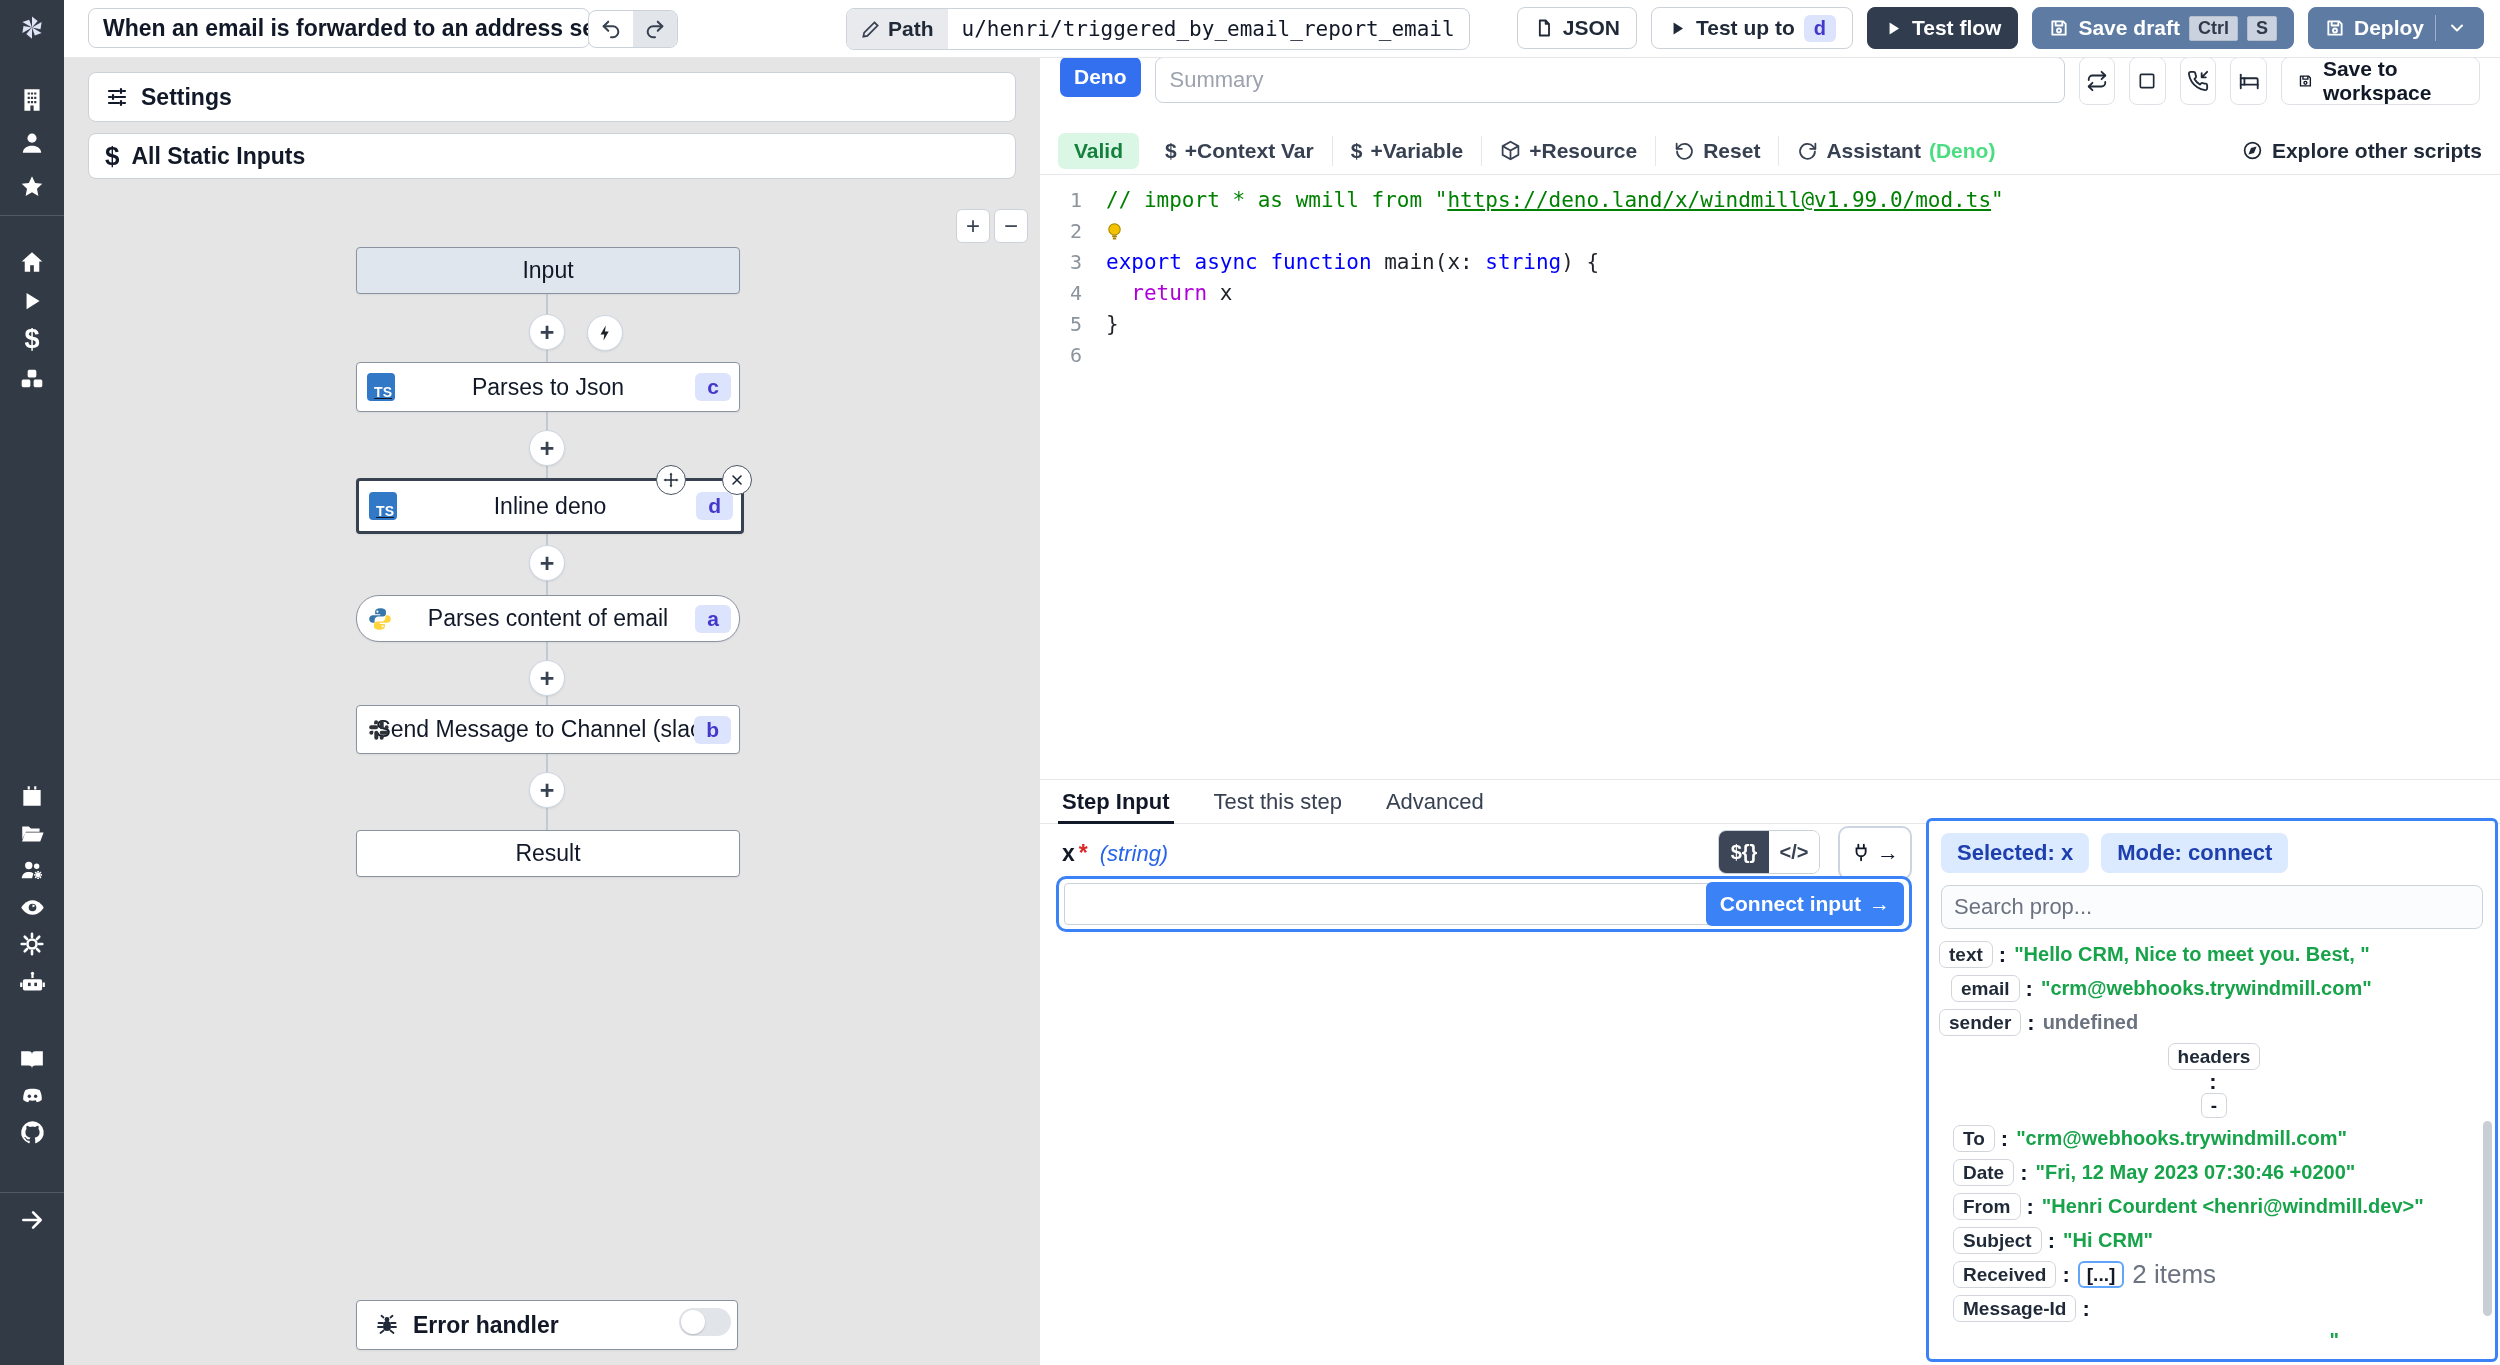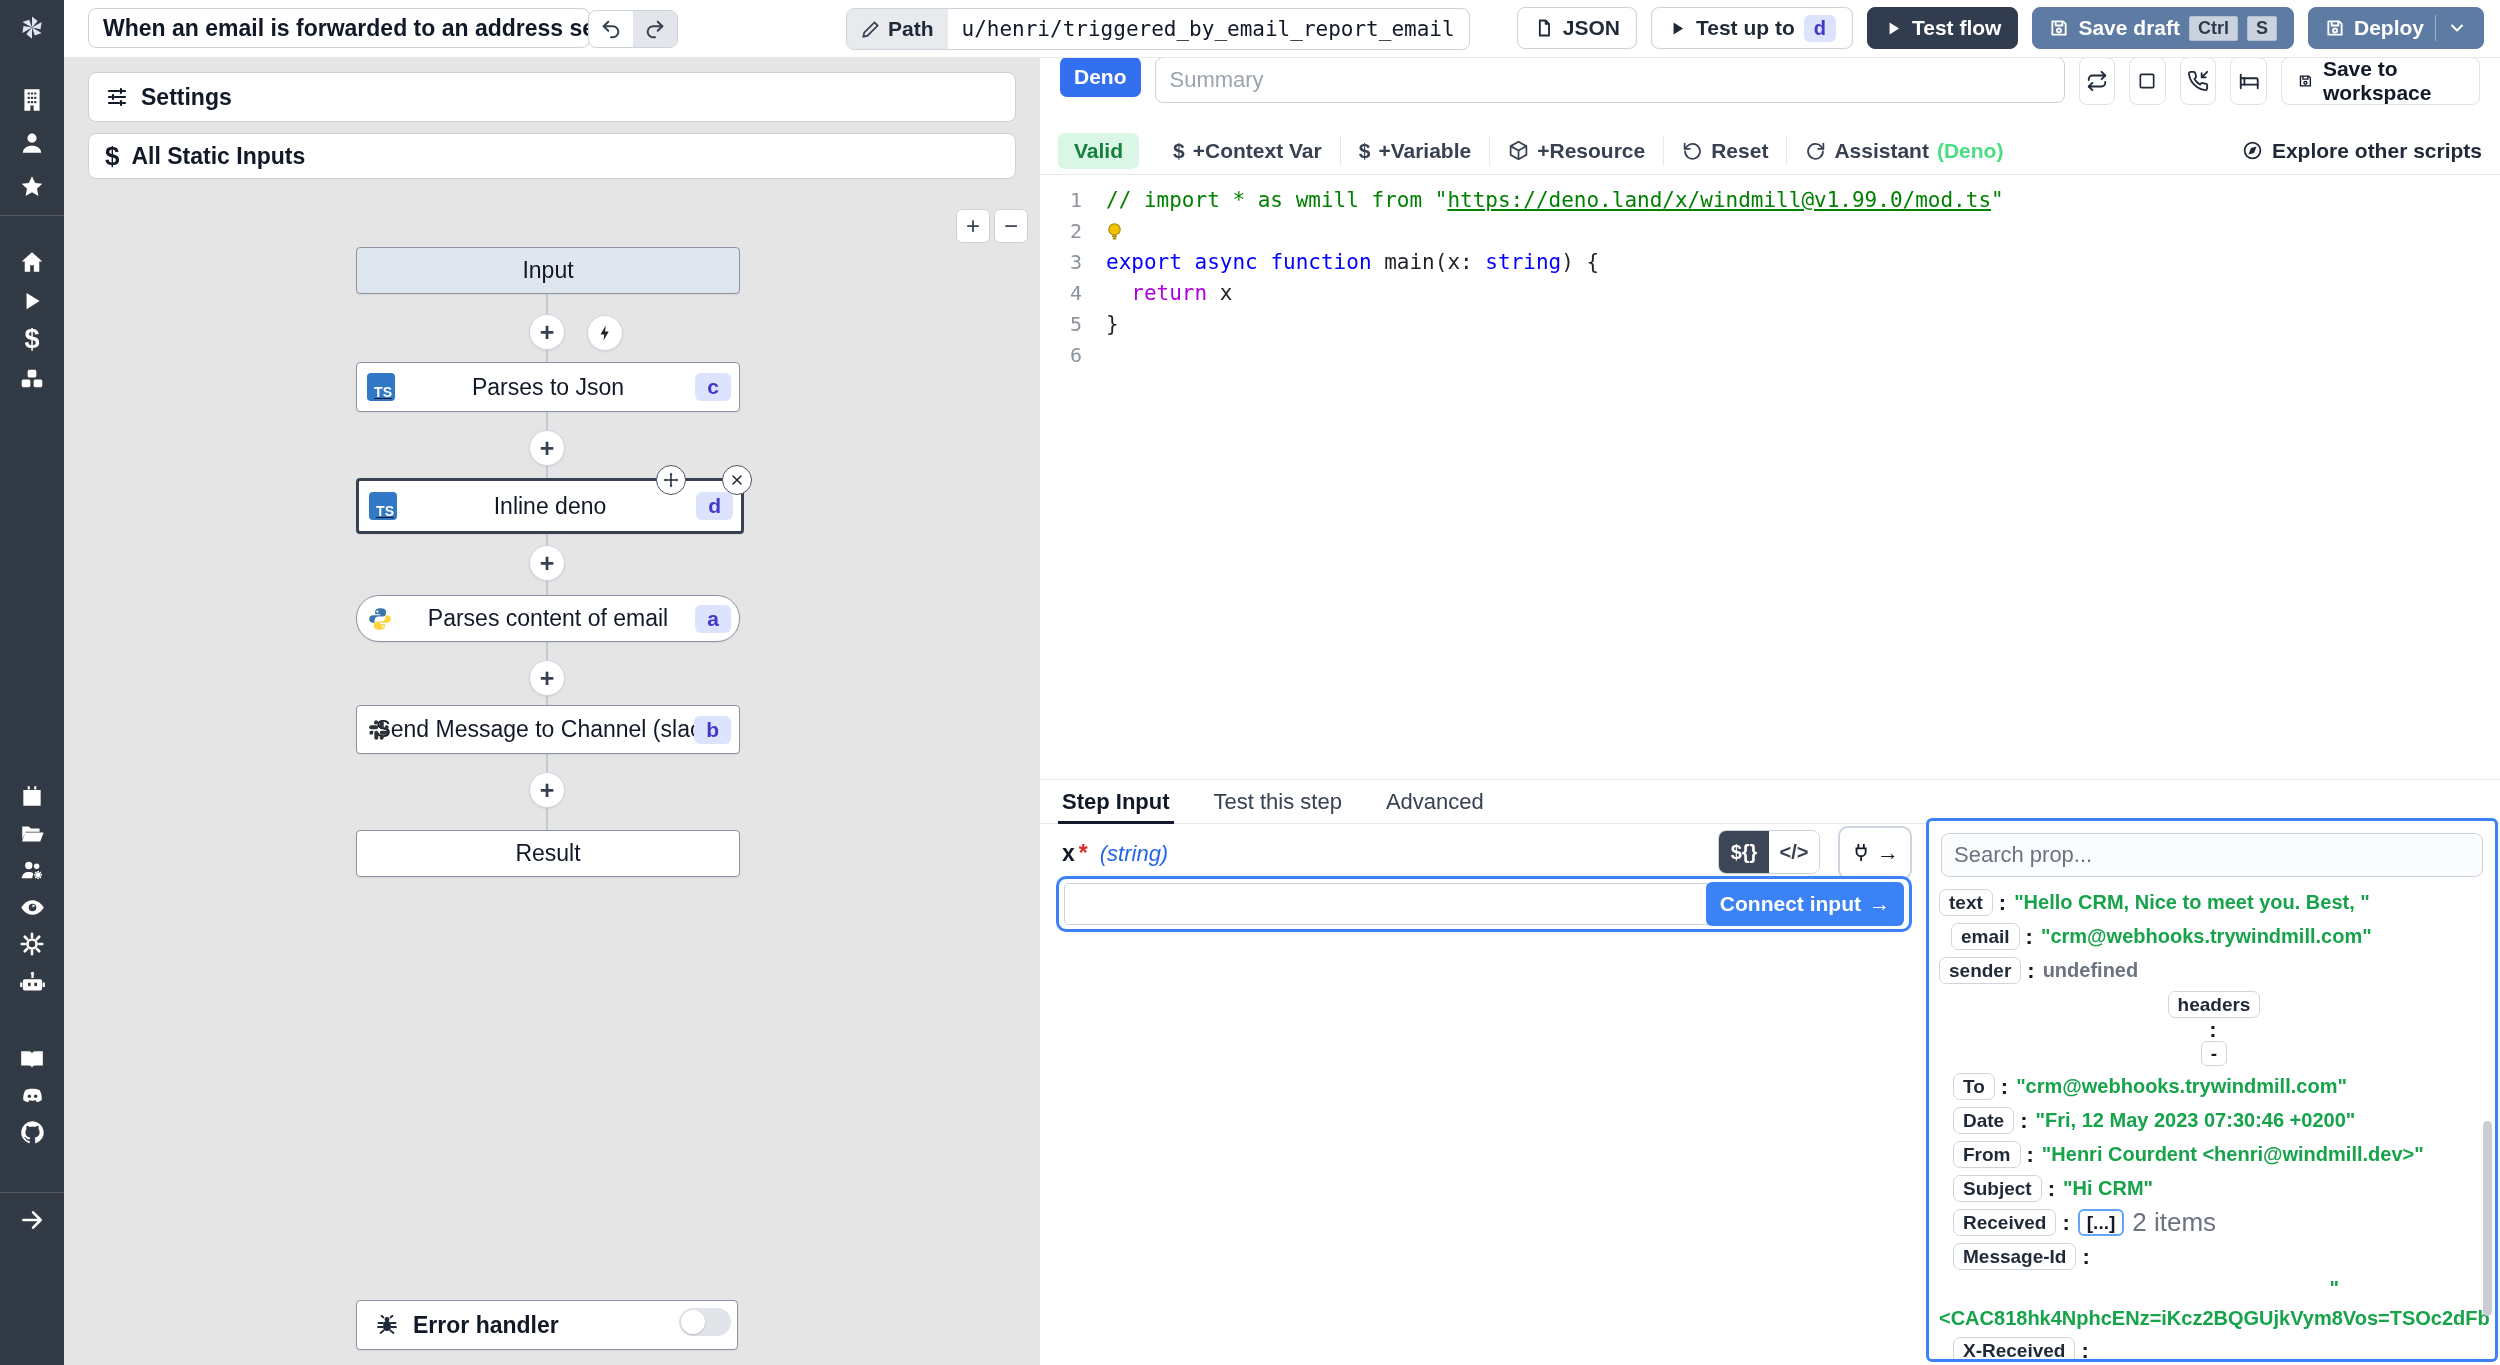--- a/index.html
+++ b/index.html
@@ -51,21 +51,21 @@
   .toggle{width:52px;height:28px;border-radius:14px;background:#e1e5ea;position:relative;cursor:pointer;}
   .toggle .knob{position:absolute;left:2px;top:2px;width:24px;height:24px;border-radius:50%;background:#fff;box-shadow:0 1px 2px rgba(0,0,0,.2);}
   
   .editor{position:absolute;left:1040px;top:57px;right:0;bottom:0;background:#fff;}
   .sumrow{position:absolute;left:0;right:0;top:0;height:70px;display:flex;align-items:flex-start;gap:14px;padding:0 20px;box-sizing:border-box;}
   .deno-badge{background:#3370f0;color:#fff;font-weight:700;font-size:21px;border-radius:7px;padding:8px 14px;cursor:pointer;}
   .sum-input{flex:0 0 880px;height:44px;border:1px solid #cbd2d9;border-radius:8px;display:flex;align-items:center;padding:0 14px;color:#9ca3af;font-size:22px;background:#fff;}
   .iconbtn{width:46px;height:46px;border:1px solid #dfe3e8;border-radius:8px;background:#fff;display:flex;align-items:center;justify-content:center;color:#1f2937;cursor:pointer;}
   .savews{margin-left:auto;display:flex;align-items:center;gap:10px;height:46px;padding:0 16px;border:1px solid #dfe3e8;border-radius:8px;font-weight:700;font-size:21px;color:#111827;cursor:pointer;}
   .toolrow{position:absolute;left:0;right:0;top:70px;height:48px;border-bottom:1px solid #e5e7eb;display:flex;align-items:center;padding:0 18px;box-sizing:border-box;gap:0;}
-  .valid-badge{background:#d9f7e4;color:#15803d;font-weight:700;font-size:21px;border-radius:7px;padding:6px 16px;margin-right:16px;}
+  .valid-badge{background:#d9f7e4;color:#15803d;font-weight:700;font-size:21px;border-radius:7px;padding:6px 16px;margin-right:8px;}
   .toolitem{display:flex;align-items:center;gap:8px;padding:0 18px;height:30px;font-weight:600;font-size:21px;color:#374151;cursor:pointer;border-left:1px solid #e5e7eb;white-space:nowrap;}
   .toolitem.first{border-left:none;}
   .toolitem .green{color:#4ade80;font-weight:600;}
   .explore{margin-left:auto;display:flex;align-items:center;gap:9px;font-weight:600;font-size:21px;color:#1f2937;cursor:pointer;}
   .code{position:absolute;left:0;right:0;top:118px;height:604px;background:#fff;overflow:hidden;
         font-family:"DejaVu Sans Mono","Liberation Mono",monospace;font-size:21px;padding-top:10px;}
   .code-line{display:flex;height:31px;line-height:31px;}
   .ln{width:42px;text-align:right;color:#8b939c;font-size:20px;flex:none;}
   .lc{padding-left:24px;white-space:pre;color:#1f2328;}
   .tok.kw{color:#0000ff;} .tok.ctl{color:#af00db;} .tok.cm{color:#008000;} .tok.link{text-decoration:underline;}
@@ -552,20 +552,24 @@
       <div class="connect-wrap">
         <div class="connect-input"></div>
         <div class="connect-btn">
           <span>Connect input</span>
             <span>→</span>
         </div>
       </div>
     </div>
 
     <div class="cpanel">
+      <div class="cbadges">
+        <span class="bluebadge">Selected: x</span>
+        <span class="bluebadge">Mode: connect</span>
+      </div>
       <div class="searchprop">Search prop...</div>
       <div class="tree" id="prop-tree">
           <div class="prow" style="padding-left: 0px;">
             <span class="pkey">text</span>
             <span class="pcolon">:</span>
             <span class="pval">"Hello CRM, Nice to meet you. Best, "</span>
           </div>
           <div class="prow" style="padding-left: 12px;">
             <span class="pkey">email</span>
             <span class="pcolon">:</span>

